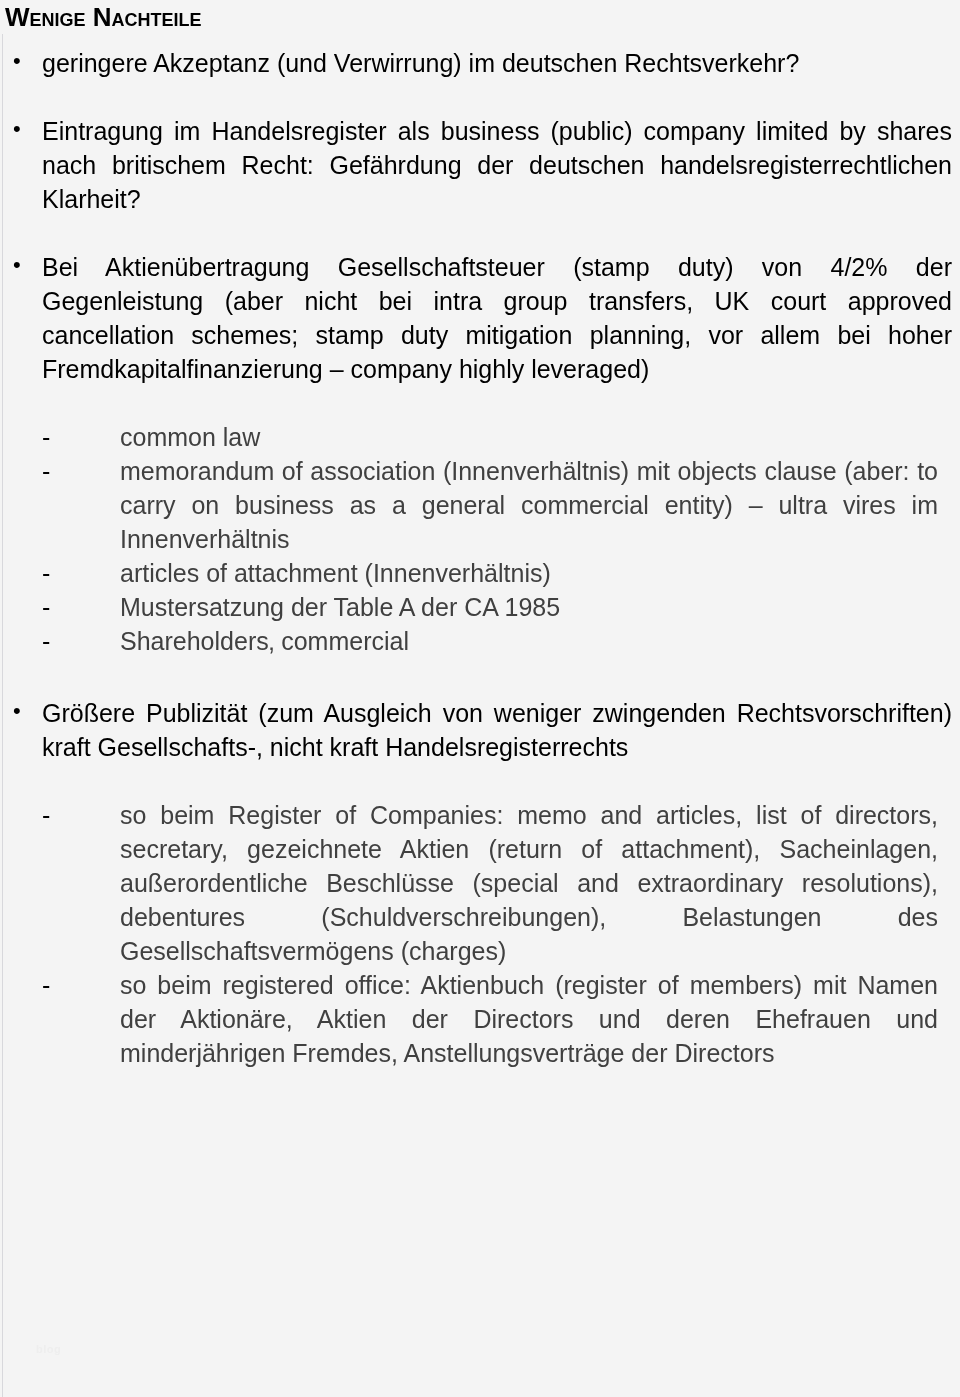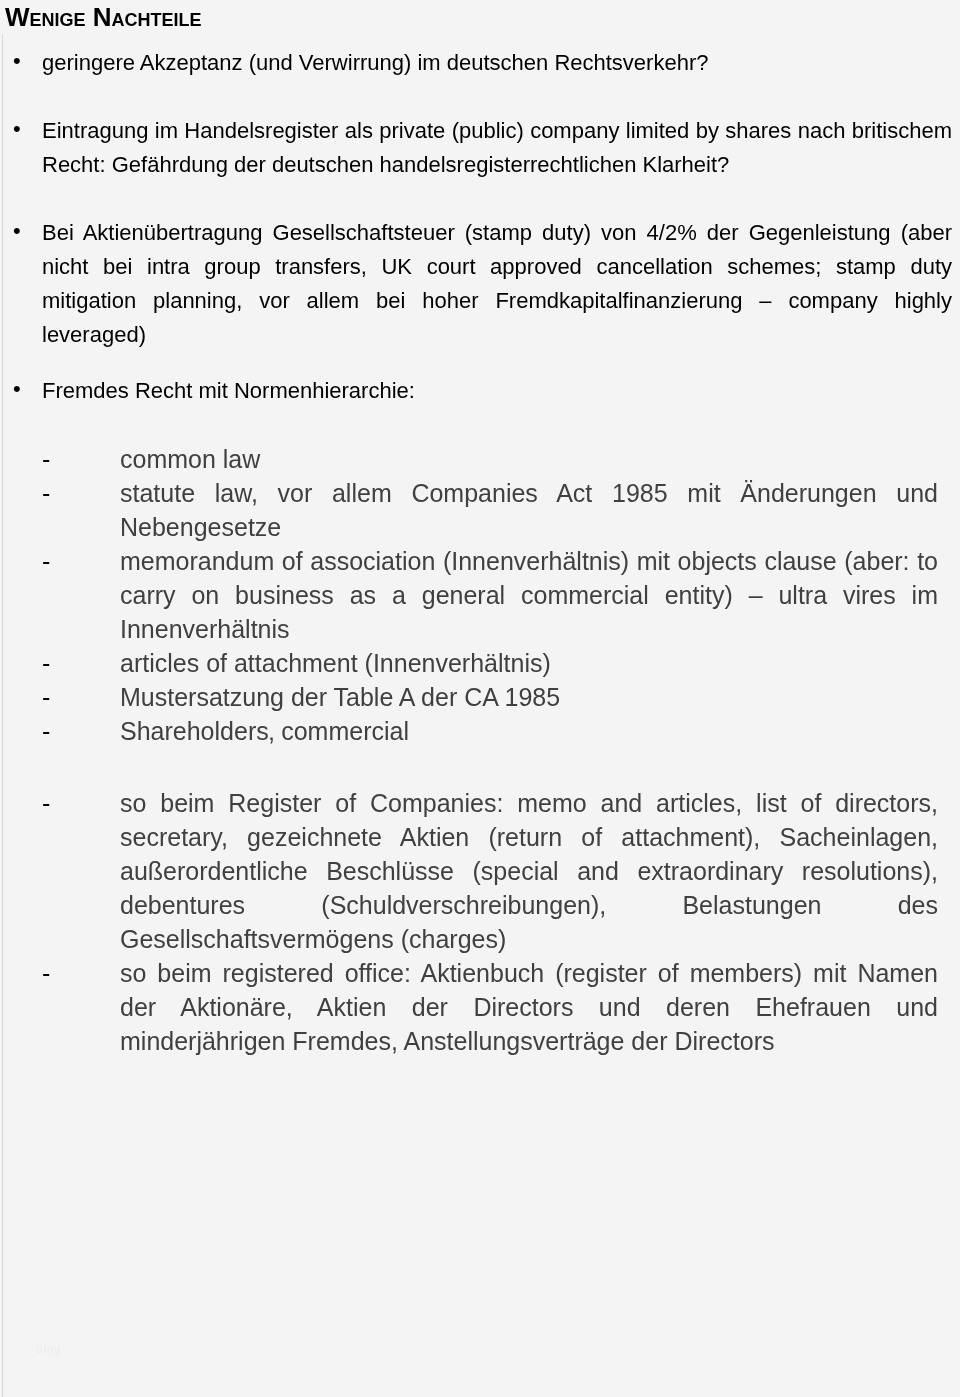--- a/index.html
+++ b/index.html
@@ -47,21 +47,21 @@
     position: absolute;
     left: 0;
     top: 46px;
     width: 960px;
   }
   .bullet-item {
     position: relative;
     padding-left: 42px;
     padding-right: 8px;
     margin: 0 0 26px 0;
-    font-size: 22px;
+    font-size: 25px;
     line-height: 34px;
     text-align: justify;
     text-justify: inter-word;
     color: #000;
   }
   .bullet-item::before {
     content: "\2022";
     position: absolute;
     left: 13px;
     top: -2px;
@@ -118,36 +118,35 @@
 <div class="page">
 
   <div class="edge-rule"></div>
 
   <div class="heading">Wenige Nachteile</div>
 
   <div class="content">
 
     <p class="bullet-item wide">geringere Akzeptanz (und Verwirrung) im deutschen Rechtsverkehr?</p>
 
-    <p class="bullet-item wide">Eintragung im Handelsregister als private (public) company limited by shares nach britischem Recht: Gefährdung der deutschen handelsregisterrechtlichen Klarheit?</p>
+    <p class="bullet-item wide">Eintragung im Handelsregister als business (public) company limited by shares nach britischem Recht: Gefährdung der deutschen handelsregisterrechtlichen Klarheit?</p>
 
 
     <p class="bullet-item tight">Bei Aktienübertragung Gesellschaftsteuer (stamp duty) von 4/2% der Gegenleistung (aber nicht bei intra group transfers, UK court approved cancellation schemes; stamp duty mitigation planning, vor allem bei hoher Fremdkapitalfinanzierung – company highly leveraged)</p>
 
-    <p class="bullet-item" style="margin-bottom:0;">Fremdes Recht mit Normenhierarchie:</p>
 
     <ul class="sub-list sub-block-gap-top sub-block-gap-bottom">
       <li class="sub-item">common law</li>
-      <li class="sub-item">statute law, vor allem Companies Act 1985 mit Änderungen und Nebengesetze</li>
       <li class="sub-item">memorandum of association (Innenverhältnis) mit objects clause (aber: to carry on business as a general commercial entity) – ultra vires im Innenverhältnis</li>
       <li class="sub-item">articles of attachment (Innenverhältnis)</li>
       <li class="sub-item">Mustersatzung der Table A der CA 1985</li>
       <li class="sub-item">Shareholders‚ commercial</li>
     </ul>
 
+    <p class="bullet-item" style="margin-bottom:0;">Größere Publizität (zum Ausgleich von weniger zwingenden Rechtsvorschriften) kraft Gesellschafts-, nicht kraft Handelsregisterrechts</p>
 
     <ul class="sub-list sub-block-gap-top">
       <li class="sub-item">so beim Register of Companies: memo and articles, list of directors, secretary, gezeichnete Aktien (return of attachment), Sacheinlagen, außerordentliche Beschlüsse (special and extraordinary resolutions), debentures (Schuldverschreibungen), Belastungen des Gesellschaftsvermögens (charges)</li>
       <li class="sub-item">so beim registered office: Aktienbuch (register of members) mit Namen der Aktionäre, Aktien der Directors und deren Ehefrauen und minderjährigen Fremdes, Anstellungsverträge der Directors</li>
     </ul>
 
   </div>
 
   <div class="watermark">blog</div>
 

